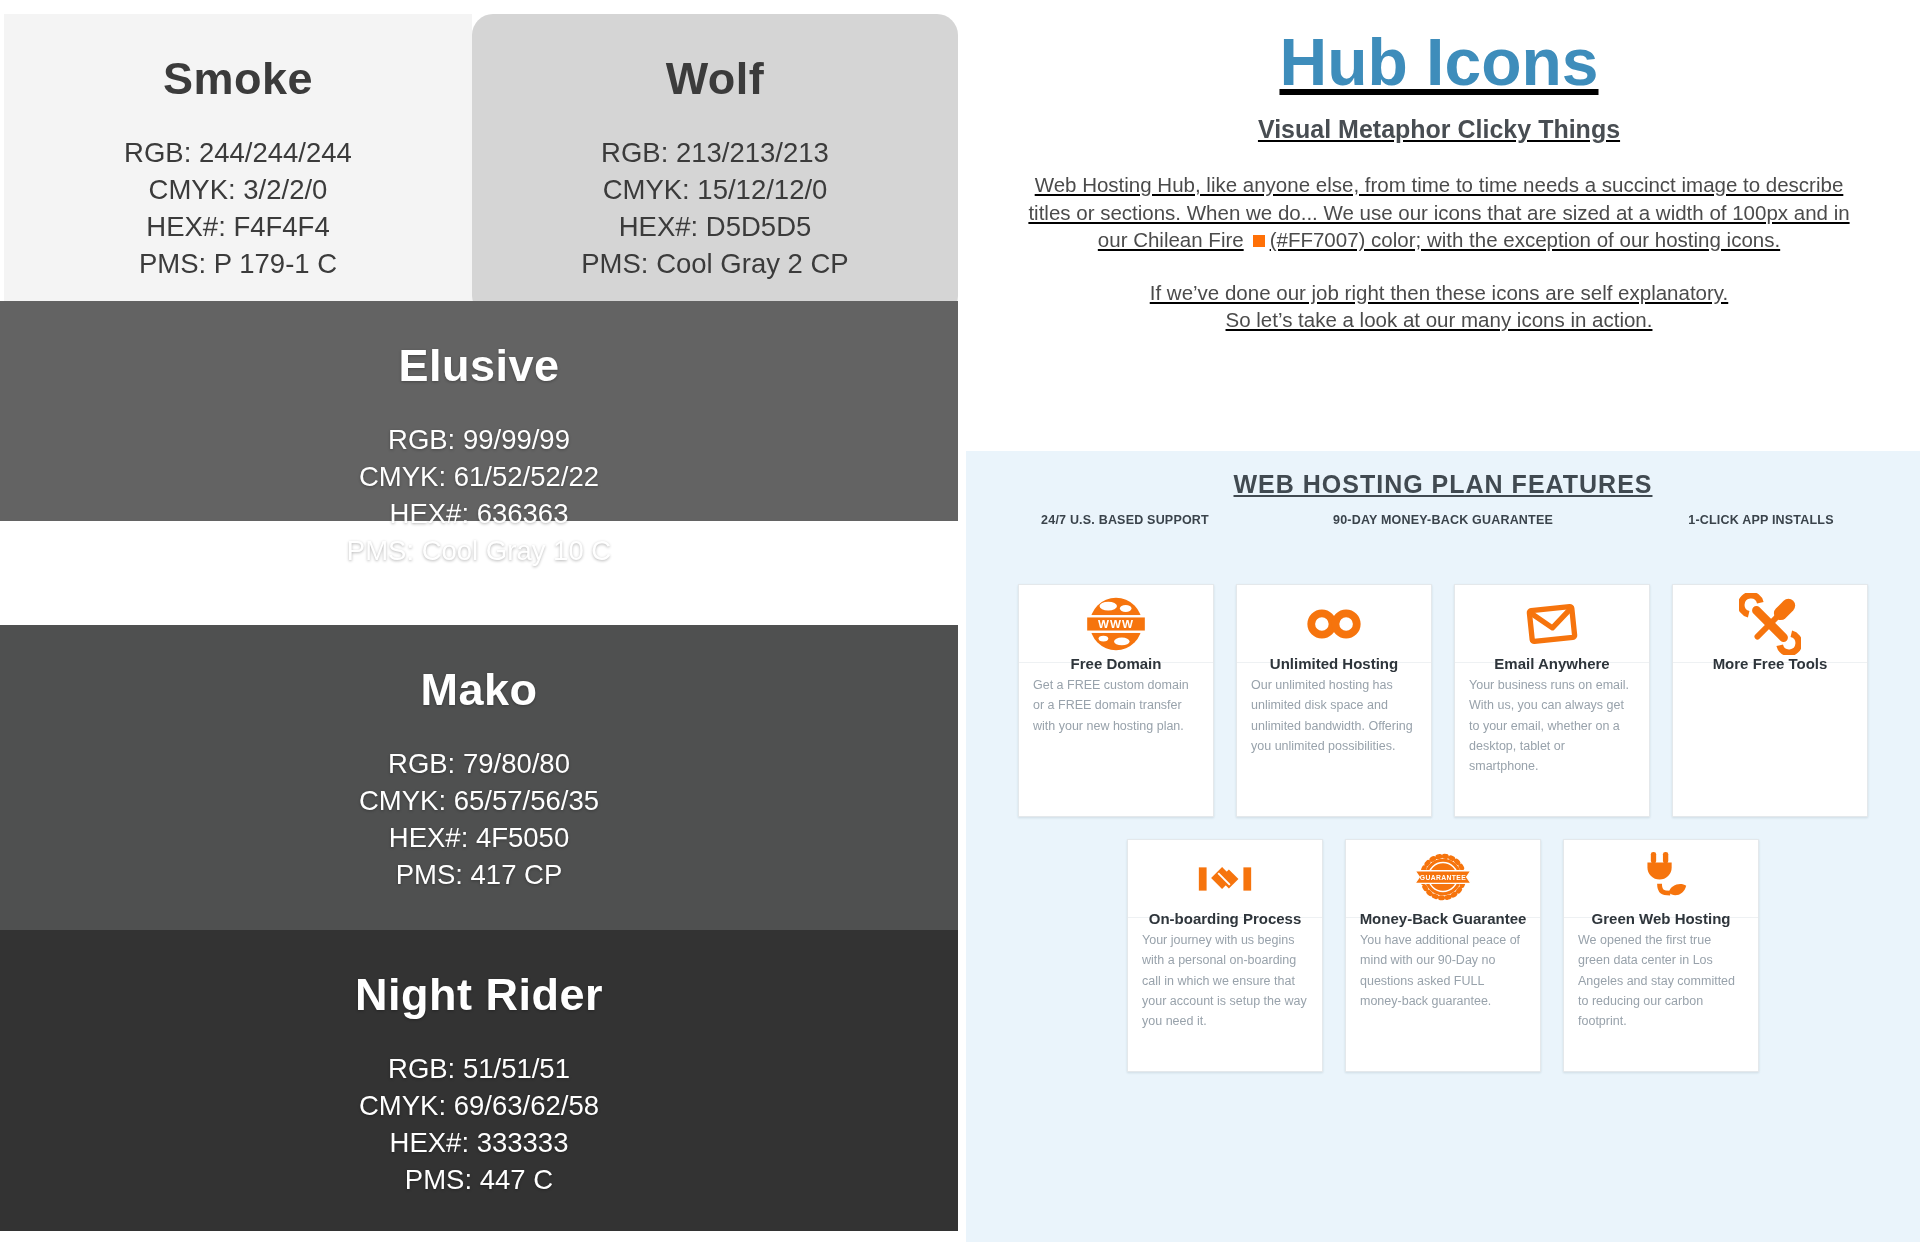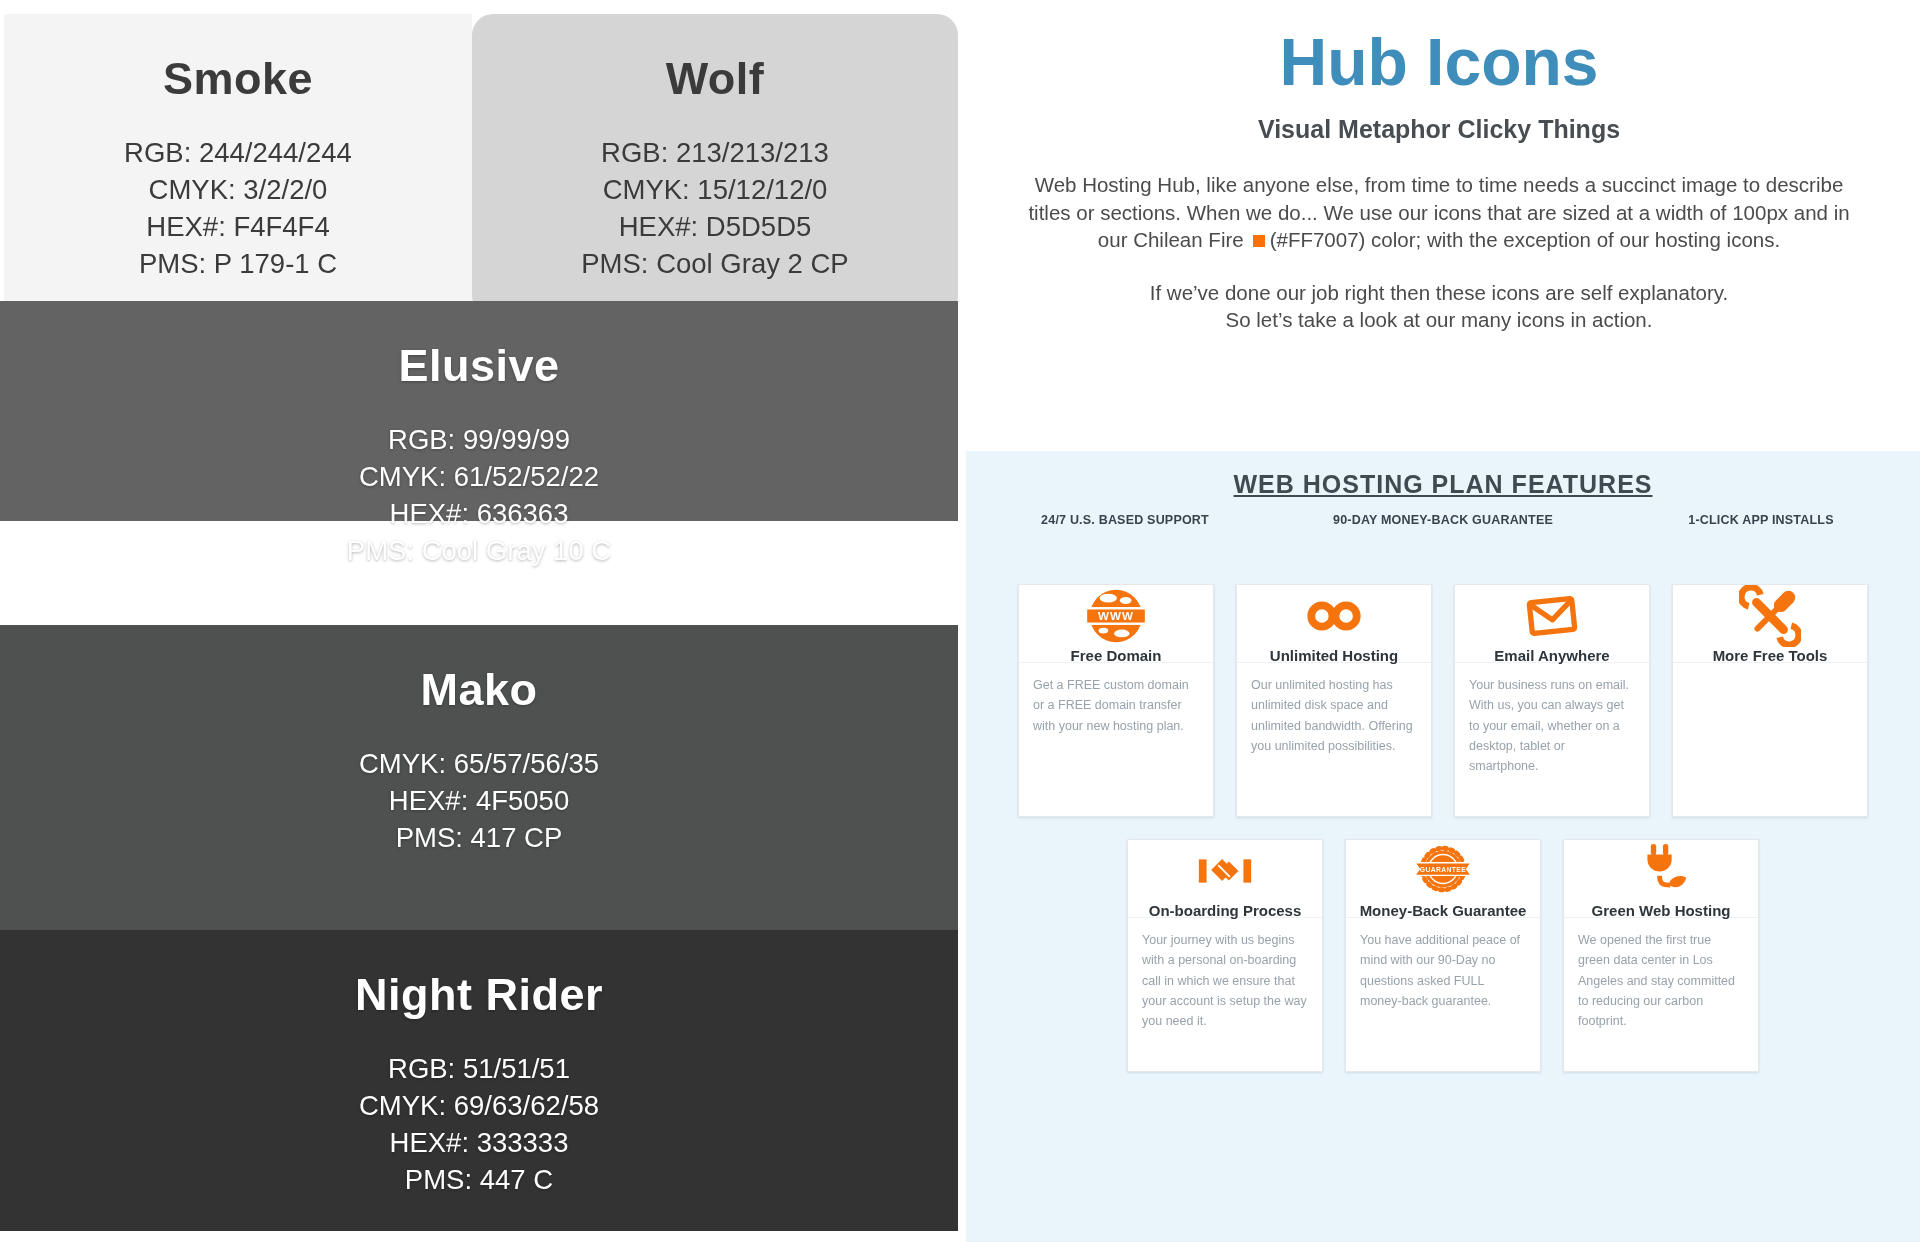--- a/index.html
+++ b/index.html
@@ -12,41 +12,41 @@
   .sw .vals{margin-top:28px;font-size:27.5px;line-height:37px;font-weight:400;}
   .sw-light{color:#3b3b3b;}
   .sw-dark{color:#fff;text-shadow:0 1px 3px rgba(0,0,0,.30);}
   .sw-smoke{left:4px;top:14px;width:468px;height:303px;background:#F4F4F4;}
   .sw-wolf{left:472px;top:14px;width:486px;height:303px;background:#D5D5D5;border-radius:21px;}
   .sw-elusive{left:0;top:301px;width:958px;height:220px;background:#636363;}
   .sw-mako{left:0;top:625px;width:958px;height:305px;background:#4F5050;}
   .sw-night{left:0;top:930px;width:958px;height:301px;background:#333333;}
 
   
-  .hub-head{position:absolute;left:958px;top:0;width:962px;height:451px;background:#fff;text-align:center;}
+  .hub-head{position:absolute;left:958px;top:0;width:962px;height:451px;background:#fff;text-align:center;text-decoration:underline;}
   .hub-title{margin:0;padding-top:22px;font-size:66px;line-height:80px;font-weight:700;color:#3E8DBB;}
   .hub-sub{margin:12px 0 0;font-size:25px;line-height:30px;font-weight:700;color:#484d52;}
   .hub-intro{width:842px;margin:27px auto 0;font-size:20.5px;line-height:27.5px;color:#4b4b4b;}
   .hub-intro2{width:842px;margin:25px auto 0;font-size:20.5px;line-height:27.5px;color:#4b4b4b;}
   .sq{display:inline-block;width:12px;height:12px;background:#FF7007;margin:0 5px 0 9px;}
 
   
   .features{position:absolute;left:966px;top:451px;width:954px;height:791px;background:#EAF4FB;}
   .f-head{margin:0;padding-top:18px;text-align:center;font-size:25px;line-height:30px;
           font-weight:700;letter-spacing:1px;color:#414a51;text-decoration:underline;}
   .f-cols{display:flex;margin-top:14px;}
   .f-col{flex:1;text-align:center;font-size:12.5px;font-weight:700;color:#3a434b;letter-spacing:.2px;}
   .cards{display:flex;justify-content:center;gap:22px;}
   .cards.row1{margin-top:57px;}
   .cards.row2{margin-top:22px;}
   .card{width:196px;height:233px;background:#fff;border:1px solid #e4e8eb;box-sizing:border-box;
         box-shadow:0 1px 2px rgba(140,160,175,.28);}
   .card-top{height:78px;box-sizing:border-box;border-bottom:1px solid #eef1f3;
             display:flex;flex-direction:column;align-items:center;justify-content:space-between;
-            padding:0 0 7px;}
+            padding:8px 0 7px;}
   .icon{height:62px;display:flex;align-items:center;justify-content:center;}
   .card-title{margin:0;font-size:15px;font-weight:700;color:#2e353b;}
   .card-text{margin:0;padding:12px 14px;font-size:12.5px;line-height:1.62;color:#98a2ab;text-align:left;}
   .env-rot{transform:rotate(-6deg);transform-origin:50% 50%;}
 </style>
 </head>
 <body>
 
 <div class="page">
 
@@ -76,20 +76,21 @@
       <div>RGB: 99/99/99</div>
       <div>CMYK: 61/52/52/22</div>
       <div>HEX#: 636363</div>
       <div>PMS: Cool Gray 10 C</div>
     </div>
   </section>
 
   <section class="sw sw-dark sw-mako">
     <h3>Mako</h3>
     <div class="vals">
+      <div>RGB: 79/80/80</div>
       <div>CMYK: 65/57/56/35</div>
       <div>HEX#: 4F5050</div>
       <div>PMS: 417 CP</div>
     </div>
   </section>
 
   <section class="sw sw-dark sw-night">
     <h3>Night Rider</h3>
     <div class="vals">
       <div>RGB: 51/51/51</div>

